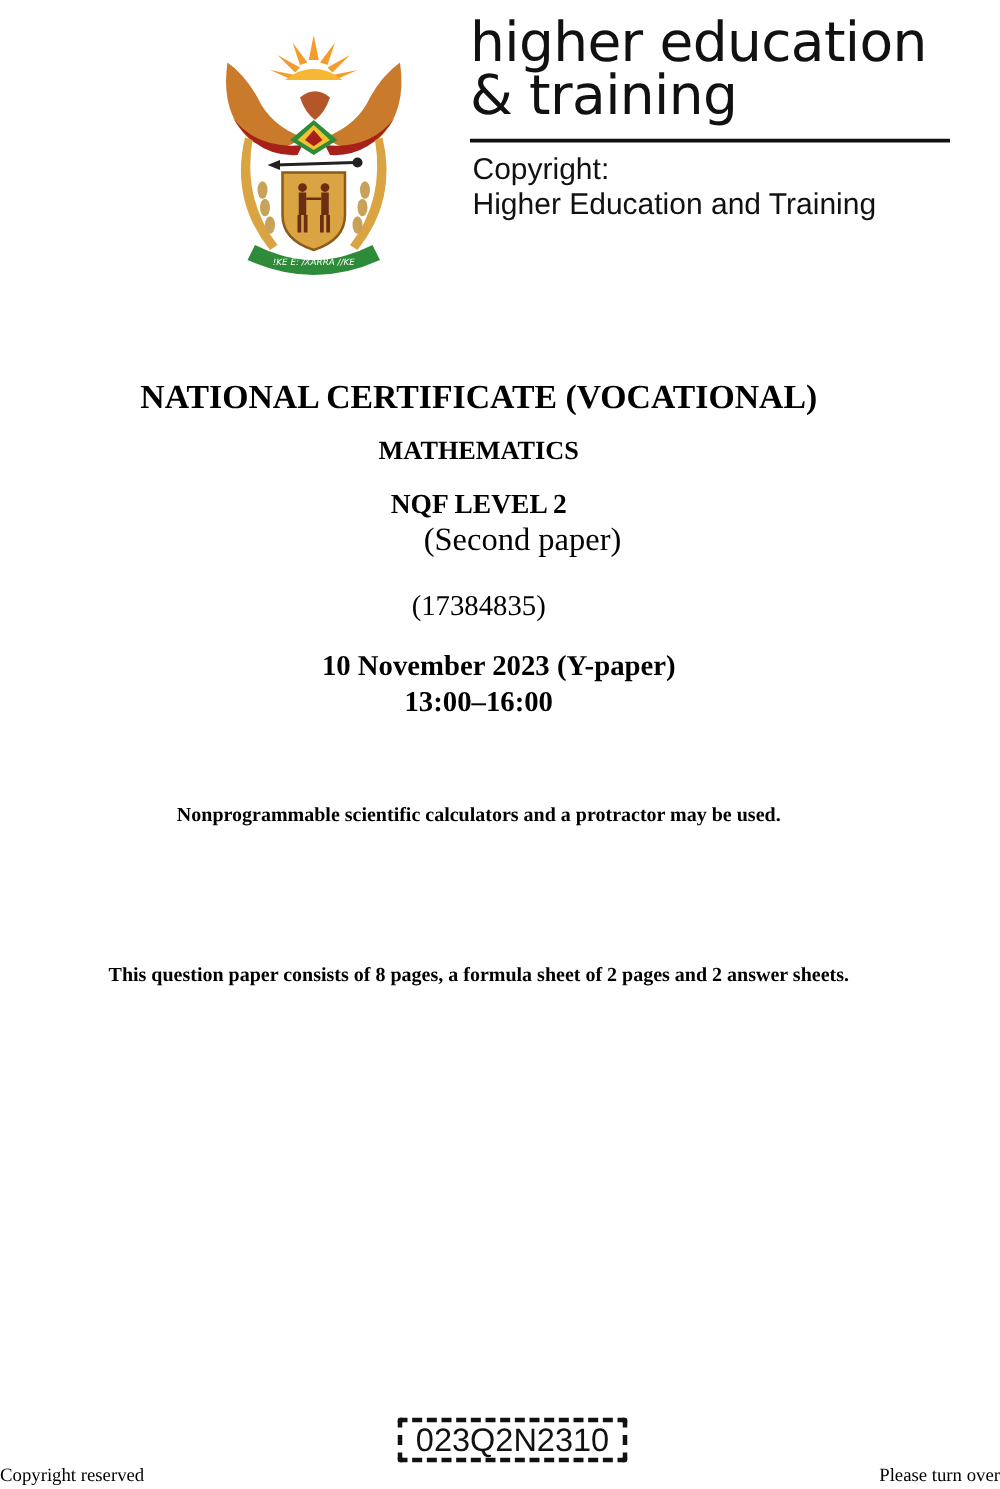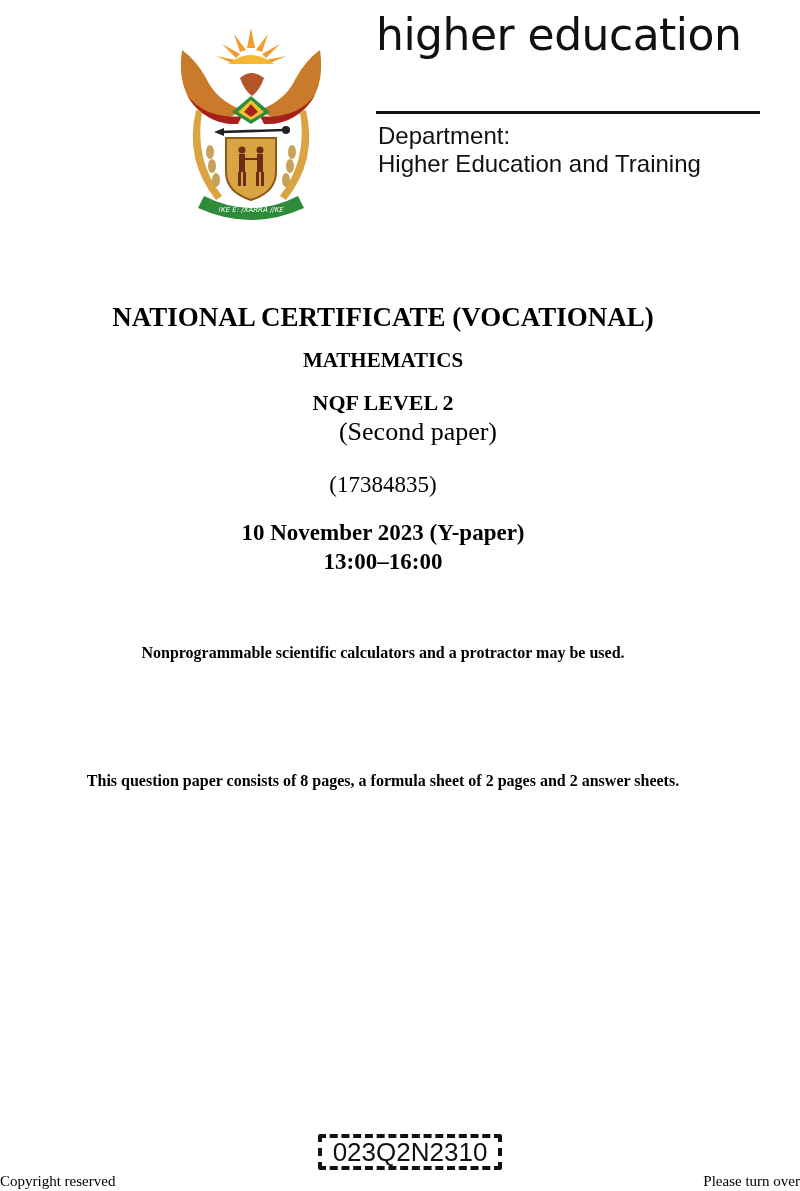--- a/index.html
+++ b/index.html
@@ -14,21 +14,21 @@
     .dept-label { font-size: 24px; line-height: 28px; }
     .dept-name { font-size: 24px; line-height: 28px; }
     .dept-country { font-size: 24px; line-height: 28px; font-weight: bold; }
 
     .center { position: absolute; left: 0; width: 766px; text-align: center; }
     .cert-title { top: 302px; font-size: 27px; font-weight: bold; }
     .subject { top: 348px; font-size: 21px; font-weight: bold; }
     .level { top: 390px; font-size: 22px; font-weight: bold; }
     .paper { top: 417px; font-size: 26px; padding-left: 35px; }
     .code { top: 472px; font-size: 23px; }
-    .date { top: 520px; font-size: 23px; font-weight: bold; }
+    .date { top: 520px; font-size: 23px; font-weight: bold; margin-left: 16px; }
     .time { top: 549px; font-size: 23px; font-weight: bold; }
     .calc { top: 644px; font-size: 16px; font-weight: bold; }
     .pages { top: 772px; font-size: 16px; font-weight: bold; }
 
     .paper-code-box { position: absolute; left: 318px; top: 1134px; width: 184px; height: 36px; border: 4px dashed #111; border-radius: 3px; display: flex; align-items: center; justify-content: center; font-family: "Liberation Sans", sans-serif; font-size: 26px; color: #111; box-sizing: border-box; }
 
     .footer-left { position: absolute; left: 0; top: 1173px; font-size: 15px; }
     .footer-right { position: absolute; right: 0; top: 1173px; font-size: 15px; }
   </style>
 </head>
@@ -88,23 +88,24 @@
       <rect x="69" y="138" width="12" height="2"></rect>
     </g>
 
     <path d="M28,176 Q75,200 122,176 L128,188 Q75,212 22,188 Z" fill="#2E8B3A"></path>
     <text x="75" y="192" text-anchor="middle" font-family="DejaVu Sans, sans-serif" font-size="7" fill="#ffffff" font-style="italic">!KE E: /XARRA //KE</text>
   </svg>
 </div>
 
 <div class="brand">
   <div class="brand-line1">higher education</div>
+  <div class="brand-line2">&amp; training</div>
   <div class="brand-rule"></div>
   <div class="dept">
-    <div class="dept-label">Department:</div>
+    <div class="dept-label">Copyright:</div>
     <div class="dept-name">Higher Education and Training</div>
   </div>
 </div>
 
 <div class="center cert-title">NATIONAL CERTIFICATE (VOCATIONAL)</div>
 <div class="center subject">MATHEMATICS</div>
 <div class="center level">NQF LEVEL 2</div>
 <div class="center paper">(Second paper)</div>
 <div class="center code">(17384835)</div>
 <div class="center date">10 November 2023 (Y-paper)</div>

